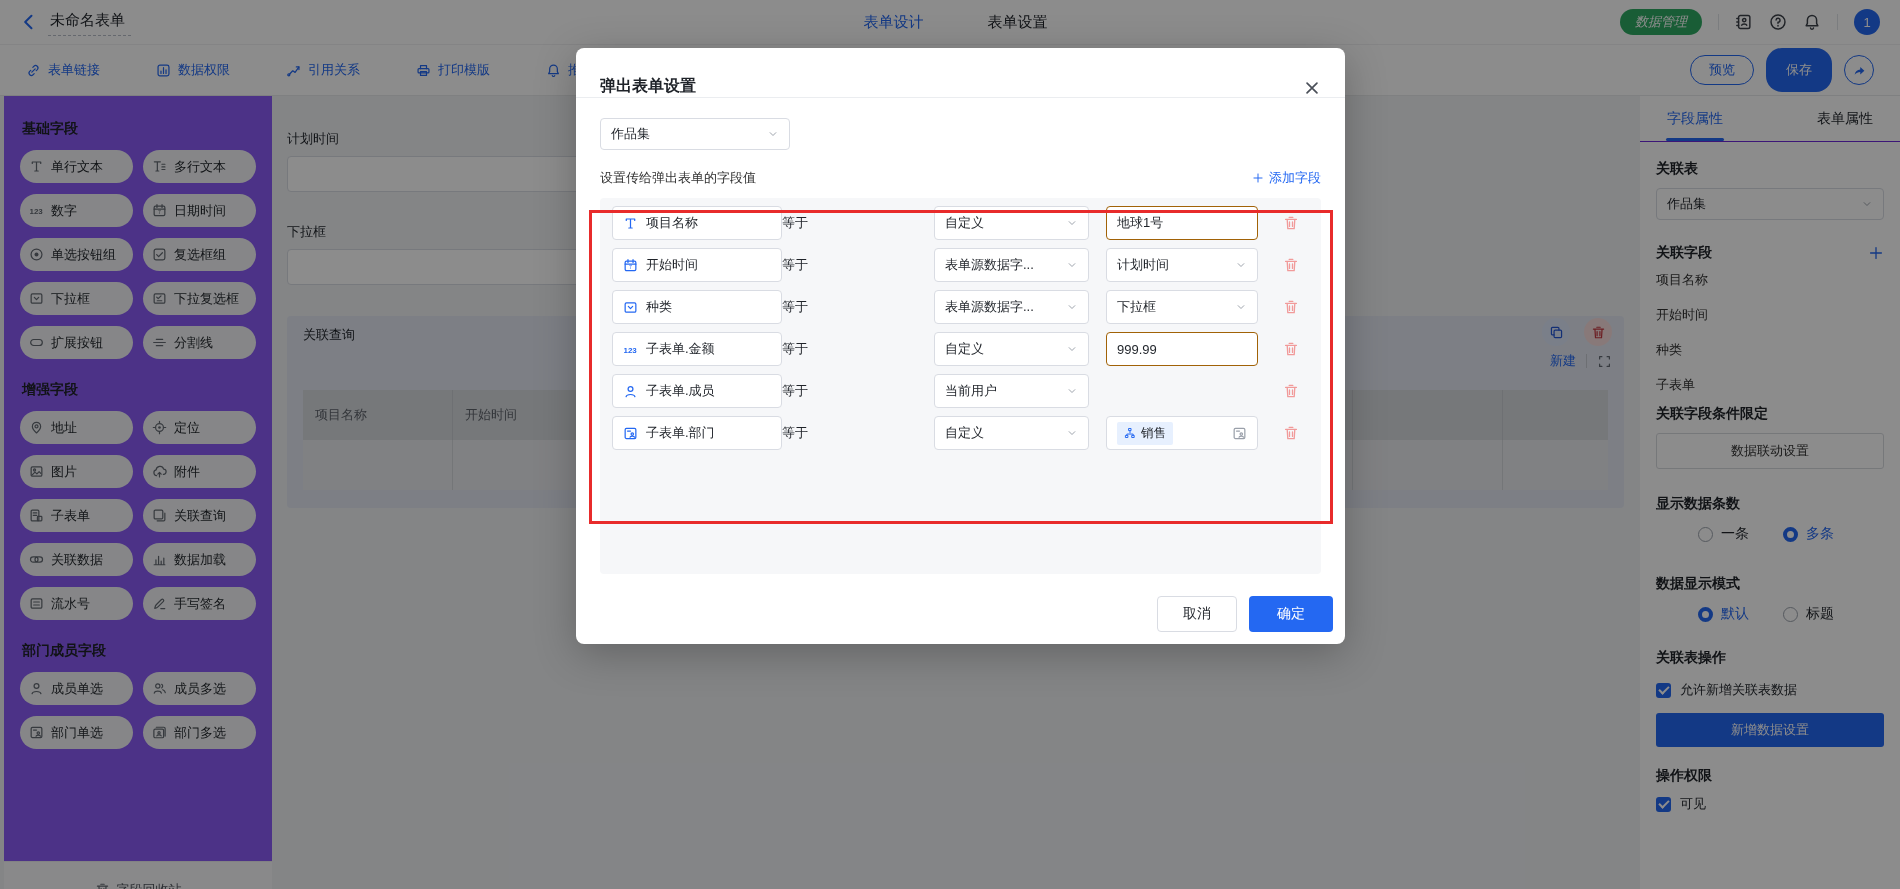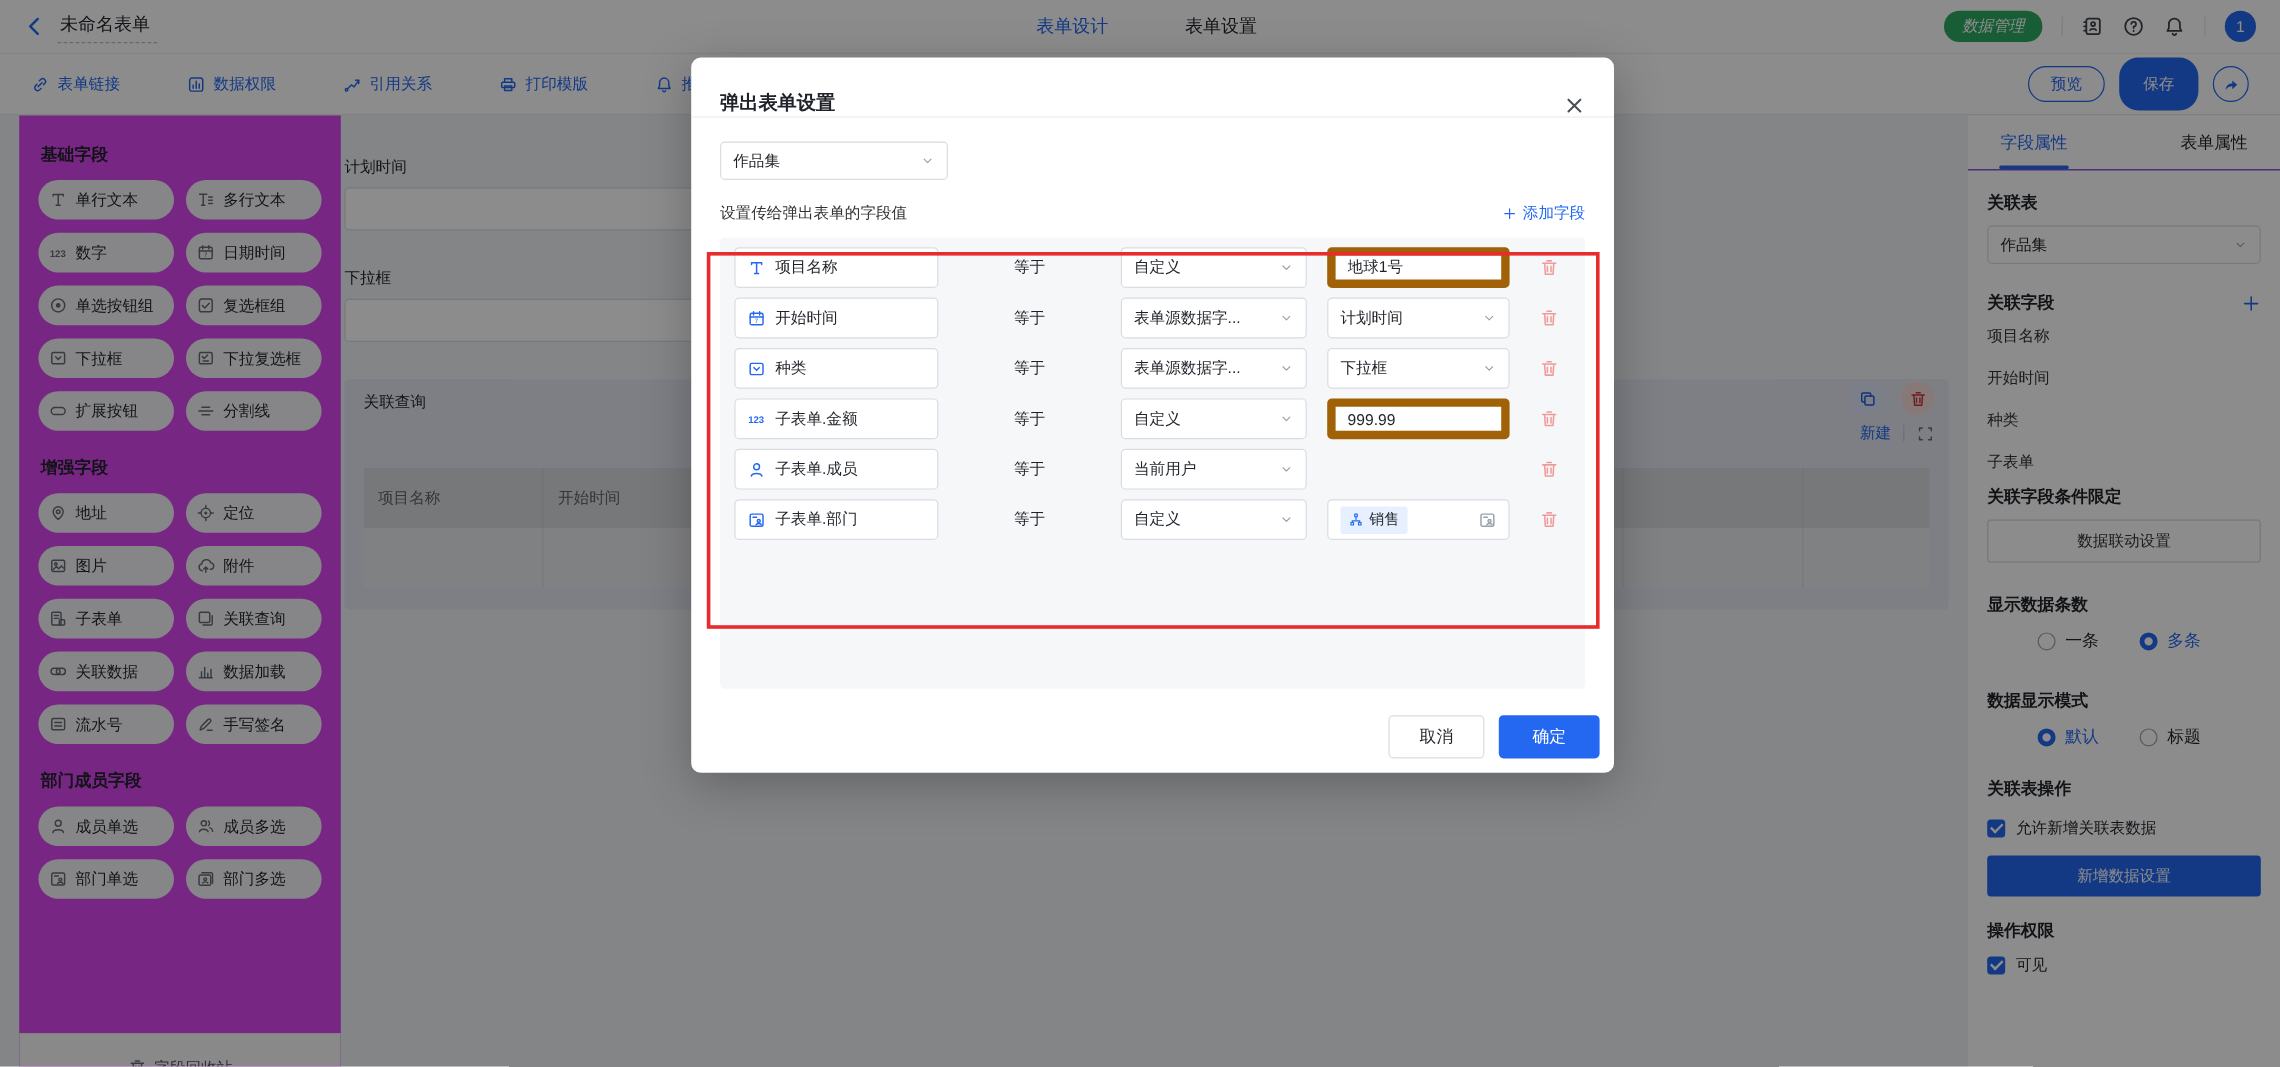--- a/index.html
+++ b/index.html
@@ -30,21 +30,21 @@
   .toolbar { position:absolute; top:44px; left:0; right:0; height:52px; background:#fff; border-top:1px solid #f0f1f3; border-bottom:1px solid #e8e9ec; display:flex; align-items:center; padding:0 26px; z-index:2; }
   .titem { display:flex; align-items:center; gap:7px; color:#2468f2; font-size:13px; margin-right:56px; cursor:pointer; }
   .titem .icn { width:15px; height:15px; }
   .tright { margin-left:auto; display:flex; align-items:center; gap:12px; }
   .btn-preview { width:64px; height:30px; border-radius:16px; border:1px solid #2468f2; background:#fff; color:#2468f2; font-size:13px; cursor:pointer; }
   .btn-save { width:66px; height:44px; border-radius:16px; border:none; background:#2468f2; color:#fff; font-size:13px; cursor:pointer; }
   .btn-share { width:30px; height:30px; border-radius:50%; border:1px solid #2468f2; background:#fff; color:#2468f2; display:flex; align-items:center; justify-content:center; cursor:pointer; }
   .btn-share .icn { width:15px; height:15px; }
 
   
-  .lsb { position:absolute; top:96px; left:16px; width:268px; bottom:0; background:#d946ef; padding:18px 16px 0; overflow:hidden; z-index:1; }
+  .lsb { position:absolute; top:96px; left:4px; width:268px; bottom:0; background:#8b5cf6; padding:18px 16px 0; overflow:hidden; z-index:1; }
   .sec-title { font-size:14px; font-weight:700; color:#1f2329; margin:6px 0 12px 2px; }
   .pill-grid { display:grid; grid-template-columns:1fr 1fr; column-gap:10px; row-gap:11px; margin-bottom:22px; }
   .fpill { display:flex; align-items:center; gap:7px; height:33px; padding:0 9px; background:#f4f5f7; border-radius:17px; font-size:13px; color:#1f2329; cursor:grab; }
   .fpill .icn { width:15px; height:15px; color:#646a73; }
   .recycle { position:absolute; left:0; right:0; bottom:-28px; height:56px; background:#fafafb; border-top:1px solid #ededf0; display:flex; align-items:center; justify-content:center; gap:7px; color:#51565e; font-size:13px; }
 
   
   .canvas { position:absolute; top:96px; left:268px; right:260px; bottom:0; padding:34px 16px 0 19px; z-index:1; }
   .cfield { margin-bottom:31px; }
   .clabel { font-size:13px; color:#1f2329; margin-bottom:8px; }
@@ -97,24 +97,24 @@
   .mclose { margin-left:auto; width:18px; height:18px; color:#4a4f58; cursor:pointer; display:inline-flex; }
   .mbody { padding:20px 24px 0; position:relative; }
   .msel { width:190px; height:32px; }
   .msec { margin-top:18px; height:20px; display:flex; align-items:center; justify-content:space-between; }
   .msec-t { font-size:13px; color:#333; }
   .addf { display:flex; align-items:center; gap:5px; color:#2468f2; font-size:13px; cursor:pointer; }
   .panel { margin-top:10px; background:#f6f7f9; border-radius:4px; padding:8px 12px; height:376px; }
   .mrow { display:flex; align-items:center; height:34px; margin-bottom:8px; }
   .fname { width:170px; height:34px; justify-content:flex-start; gap:8px; }
   .fname .icn { width:15px; height:15px; color:#2468f2; }
-  .opl { width:152px; text-align:center; font-size:13px; color:#1f2329; }
+  .opl { width:152px; text-align:left; font-size:13px; color:#1f2329; }
   .osel { width:155px; height:34px; color:#1f2329; }
   .vsel, .vbox { width:152px; height:34px; margin-left:17px; }
-  .vin { width:152px; height:34px; margin-left:17px; border:7px solid #a16207; border-radius:4px; padding:0 10px; font-size:13px; color:#1f2329; font-family:inherit; background:#fff; }
+  .vin { width:152px; height:34px; margin-left:17px; border:1px solid #a16207; border-radius:4px; padding:0 10px; font-size:13px; color:#1f2329; font-family:inherit; background:#fff; }
   .trash { margin-left:auto; margin-right:10px; width:16px; height:16px; color:#f19a9a; cursor:pointer; }
   .tag { display:flex; align-items:center; gap:5px; background:#e7f0fe; border-radius:2px; padding:3px 7px; font-size:12.5px; color:#1f2329; }
   .tag .icn { width:12px; height:12px; color:#2468f2; }
   .annotation { position:absolute; left:13px; top:112px; width:744px; height:314px; border:3px solid #e82b2b; pointer-events:none; z-index:3; }
   .mfoot { position:absolute; left:0; right:0; bottom:0; height:60px; display:flex; align-items:center; justify-content:flex-end; gap:12px; padding-right:12px; }
   .btn-cancel { width:80px; height:36px; border:1px solid #d9dce3; background:#fff; border-radius:4px; font-size:14px; color:#1f2329; cursor:pointer; }
   .btn-ok { width:84px; height:36px; border:none; background:#2468f2; border-radius:4px; font-size:14px; color:#fff; cursor:pointer; }
 </style>
 </head>
 <body>

